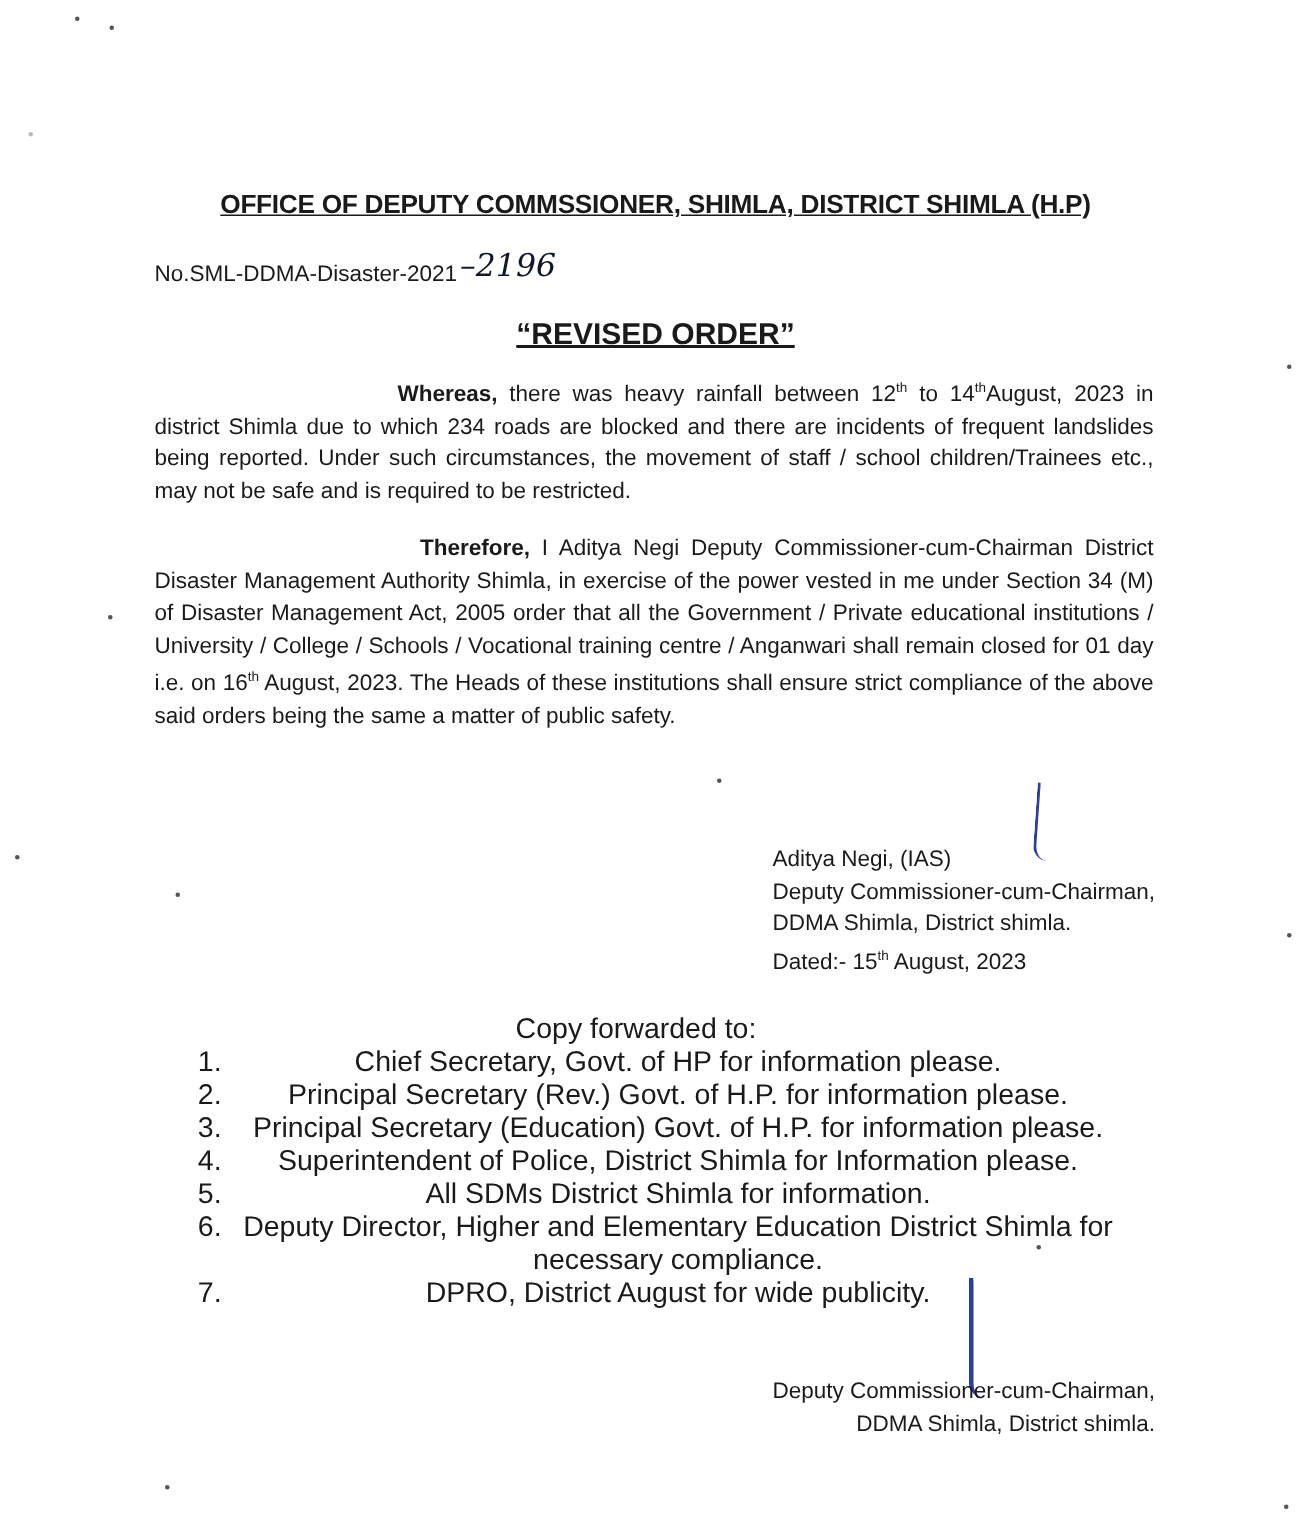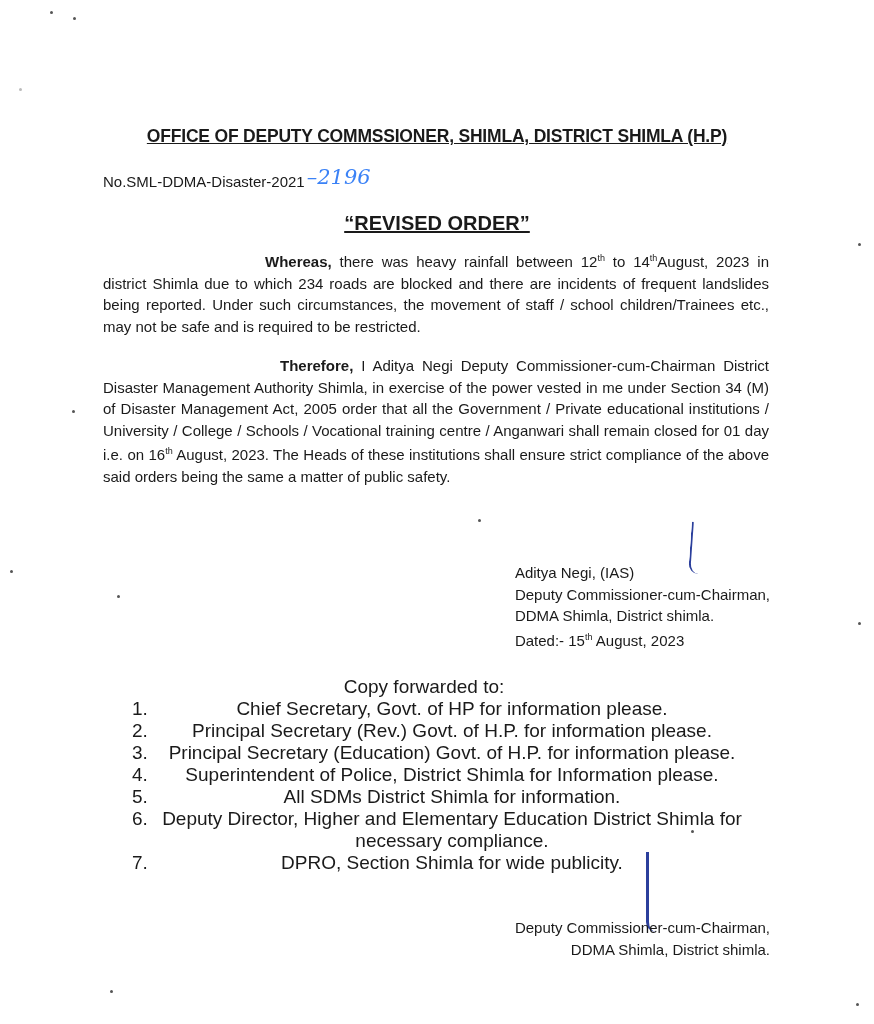--- a/index.html
+++ b/index.html
@@ -16,21 +16,21 @@
     .title {
       position: absolute; left: 0; right: 0; top: 126px;
       text-align: center; font-weight: bold; font-size: 17.5px;
       text-decoration: underline; letter-spacing: -0.2px;
     }
     .ref-line {
       position: absolute; left: 103px; top: 168px; width: 662px;
       font-size: 15px; display: flex; justify-content: space-between;
     }
     .handwritten {
-      color: #3b82f6; font-family: "DejaVu Serif", serif; font-style: italic;
+      color: #0f172a; font-family: "DejaVu Serif", serif; font-style: italic;
       font-size: 21px; margin-left: 2px; position: relative; top: -3px;
     }
     sup { font-size: 9px; }
     .order-title {
       position: absolute; left: 0; right: 0; top: 212px; text-align: center;
       font-weight: bold; font-size: 20px; text-decoration: underline;
     }
     .para {
       position: absolute; left: 103px; width: 666px;
       font-size: 15px; line-height: 21.5px; text-align: justify;
@@ -102,21 +102,21 @@
 
   <div class="copy">
     <div>Copy forwarded to:</div>
     <ol>
       <li>Chief Secretary, Govt. of HP for information please.</li>
       <li>Principal Secretary (Rev.) Govt. of H.P. for information please.</li>
       <li>Principal Secretary (Education) Govt. of H.P. for information please.</li>
       <li>Superintendent of Police, District Shimla for Information please.</li>
       <li>All SDMs District Shimla for information.</li>
       <li style="width:590px">Deputy Director, Higher and Elementary Education District Shimla for necessary compliance.</li>
-      <li>DPRO, Section Shimla for wide publicity.</li>
+      <li>DPRO, District August for wide publicity.</li>
     </ol>
   </div>
 
   <div class="sig-stroke" style="left:646px;top:852px;width:10px;height:80px;border-left-width:3px"></div>
   <div class="sig-block-2">
     <div>Deputy Commissioner-cum-Chairman,</div>
     <div>DDMA Shimla, District shimla.</div>
   </div>
 
 </div>

